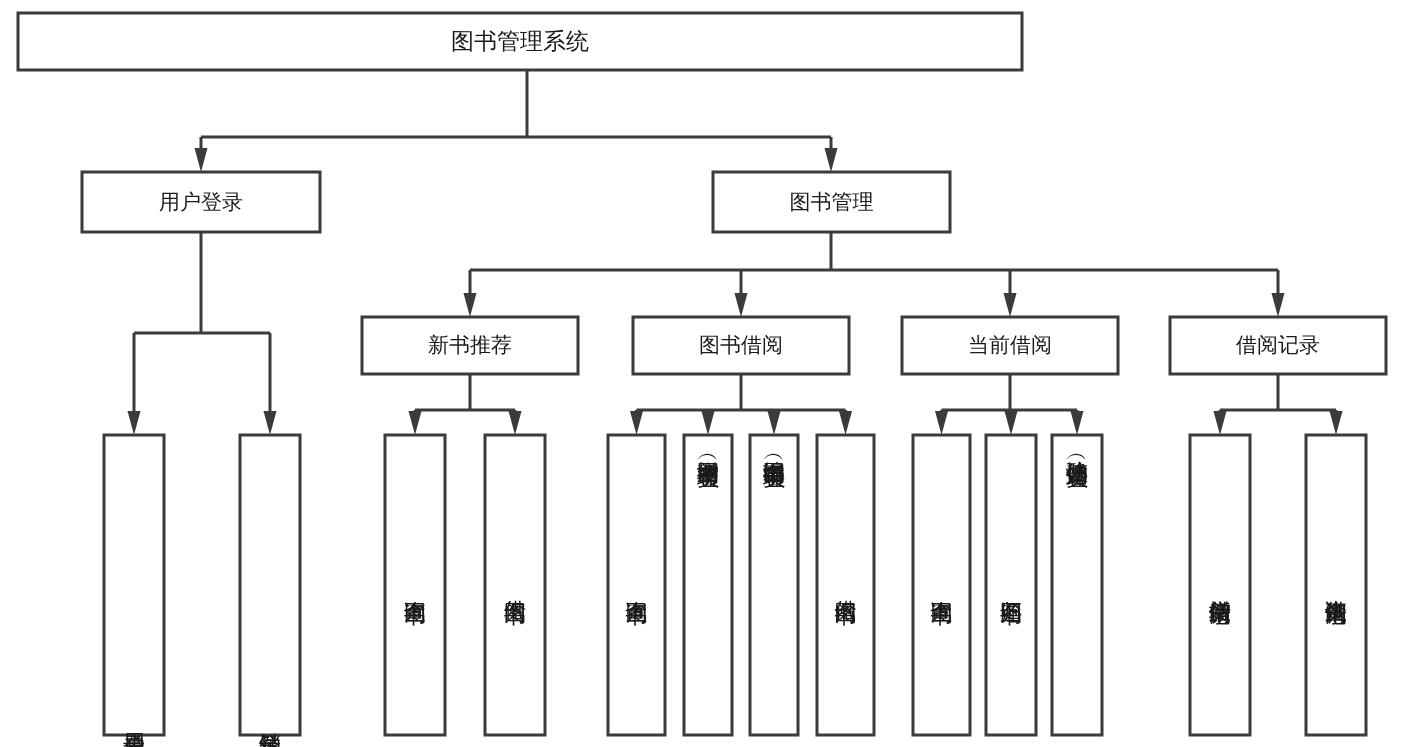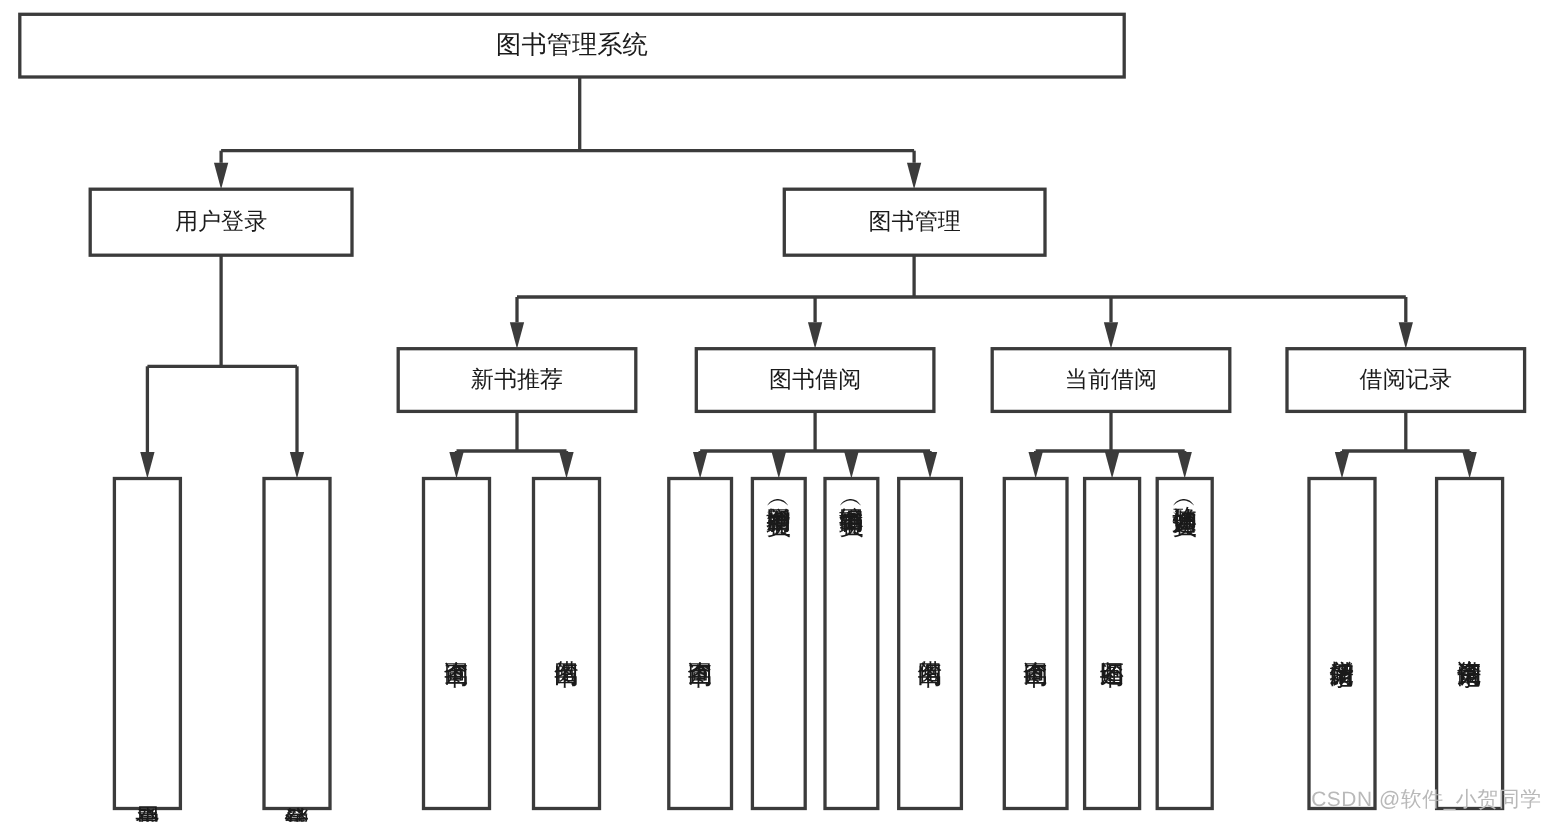--- a/index.html
+++ b/index.html
@@ -212,15 +212,14 @@
         <span class="leaf-label-vertical" style="padding-top: 8px;">确认归还（管理员）</span>
       </div>
       <div class="leaf-label-holder leaf-align-middle" style="left: 1190px; top: 435px; width: 60px; height: 300px;">
         <span class="leaf-label-vertical">新增借阅记录</span>
       </div>
       <div class="leaf-label-holder leaf-align-middle" style="left: 1306px; top: 435px; width: 60px; height: 300px;">
         <span class="leaf-label-vertical">查询借阅记录</span>
       </div>
     </div>
 
-  <div class="watermark" style="left: 1192px; top: 714px;">CSDN @软件_小贺同学</div>
 
 </div>
 
 </body></html>

